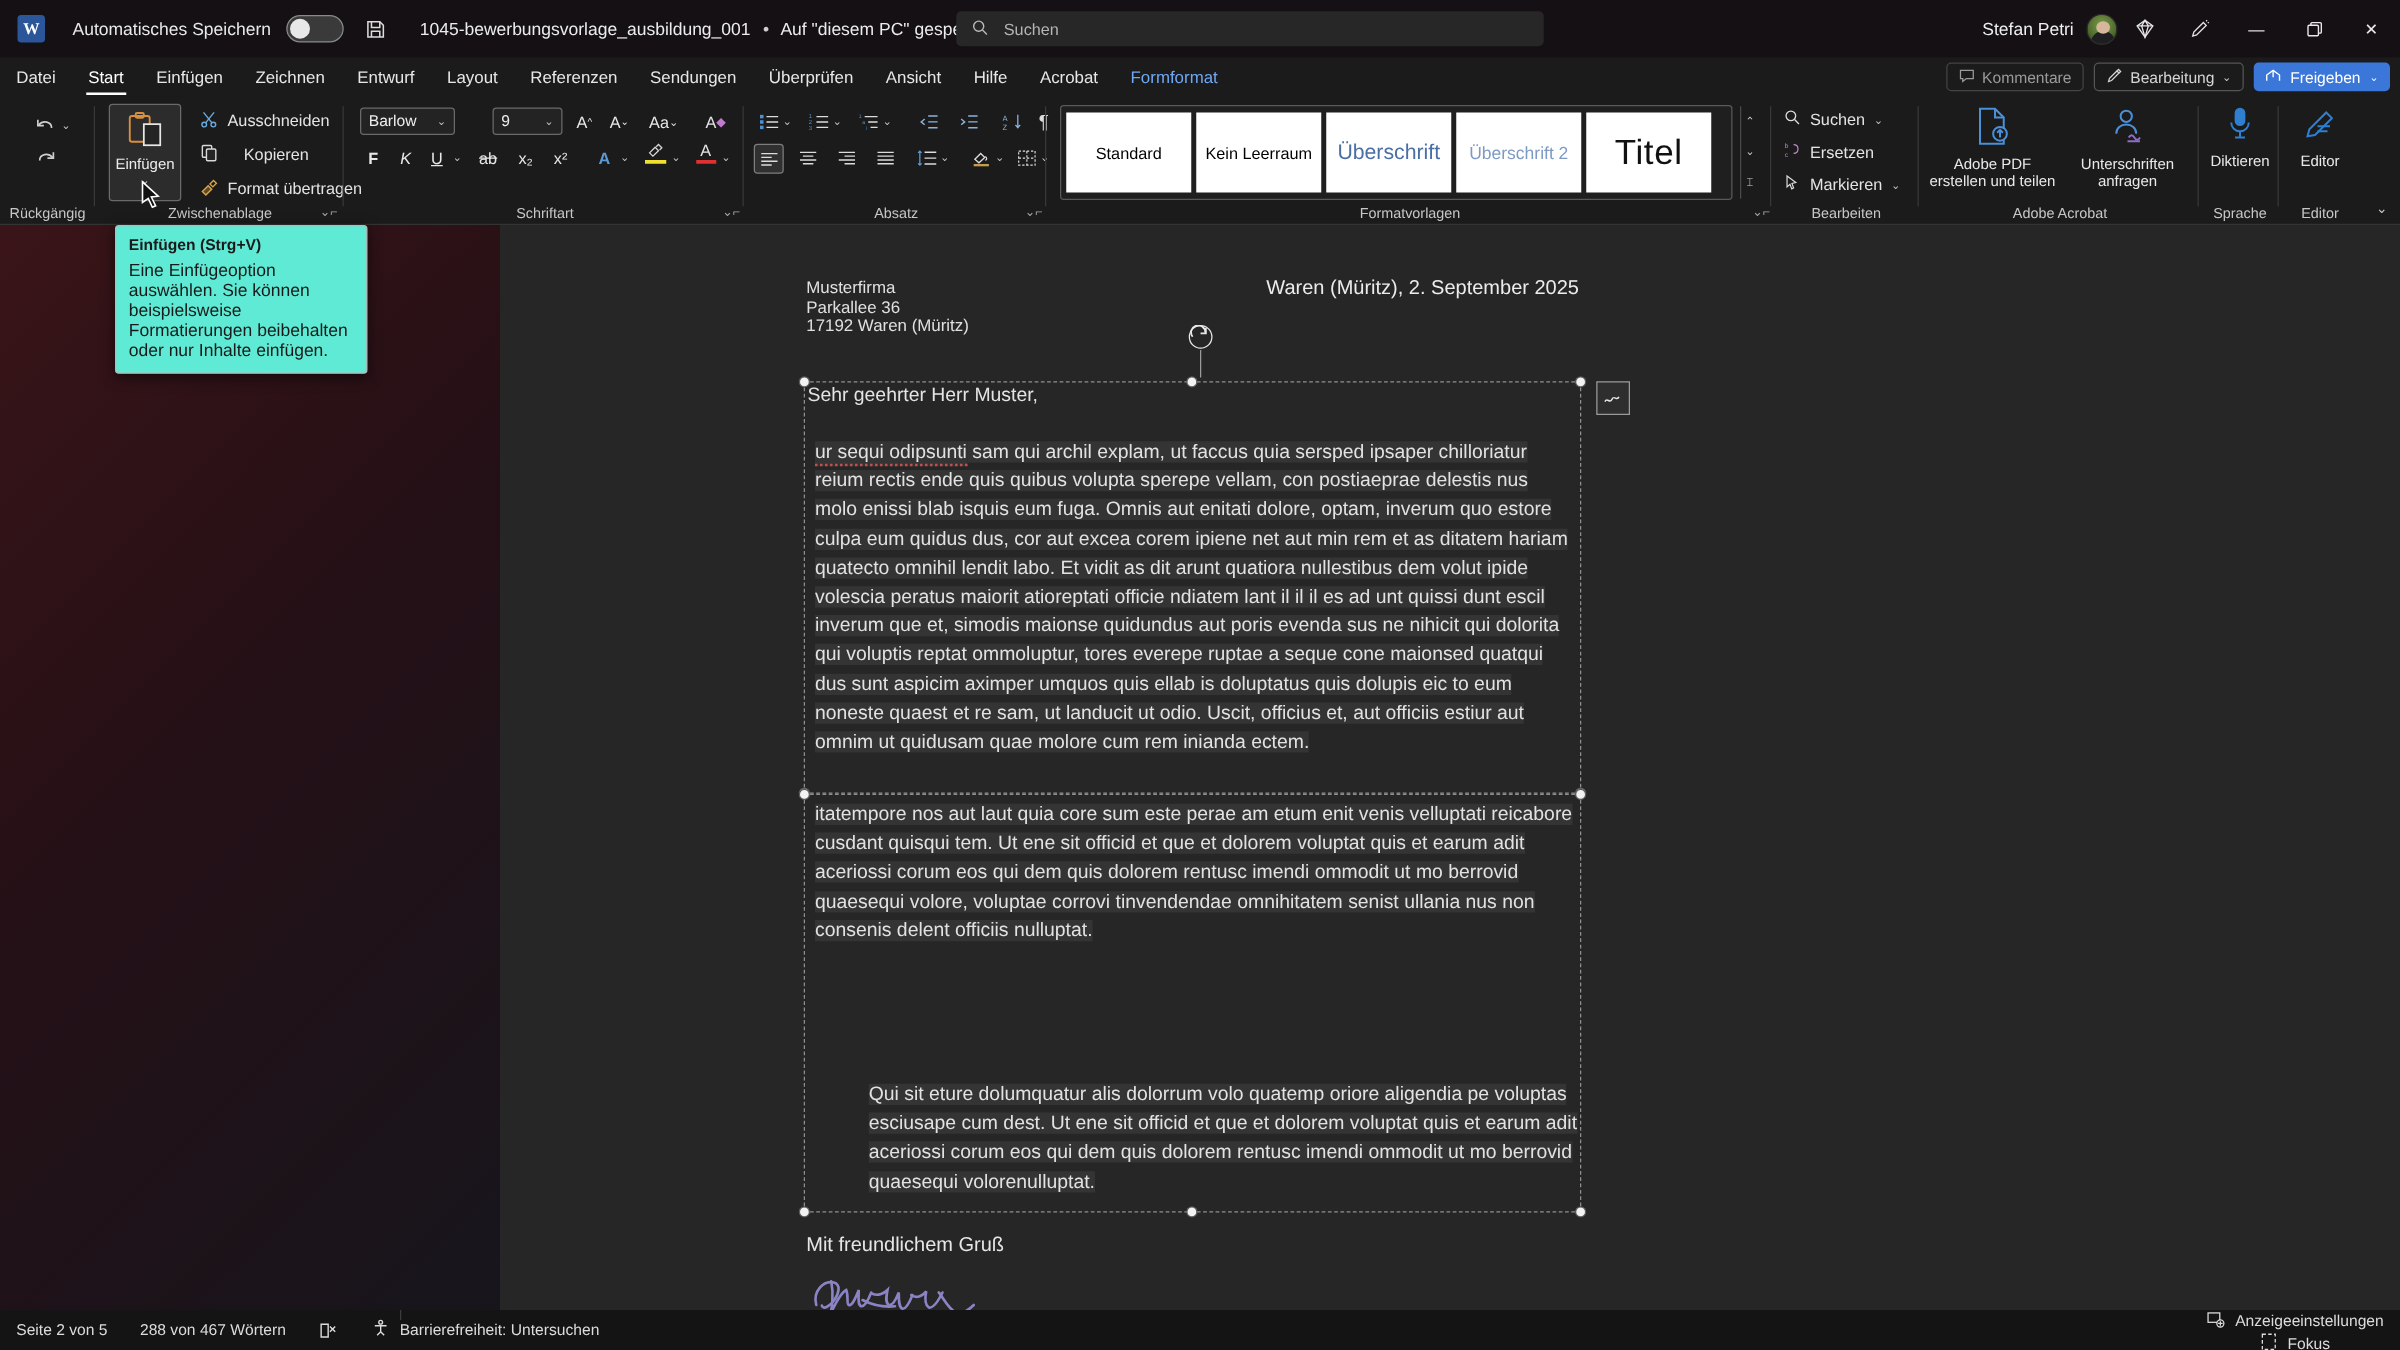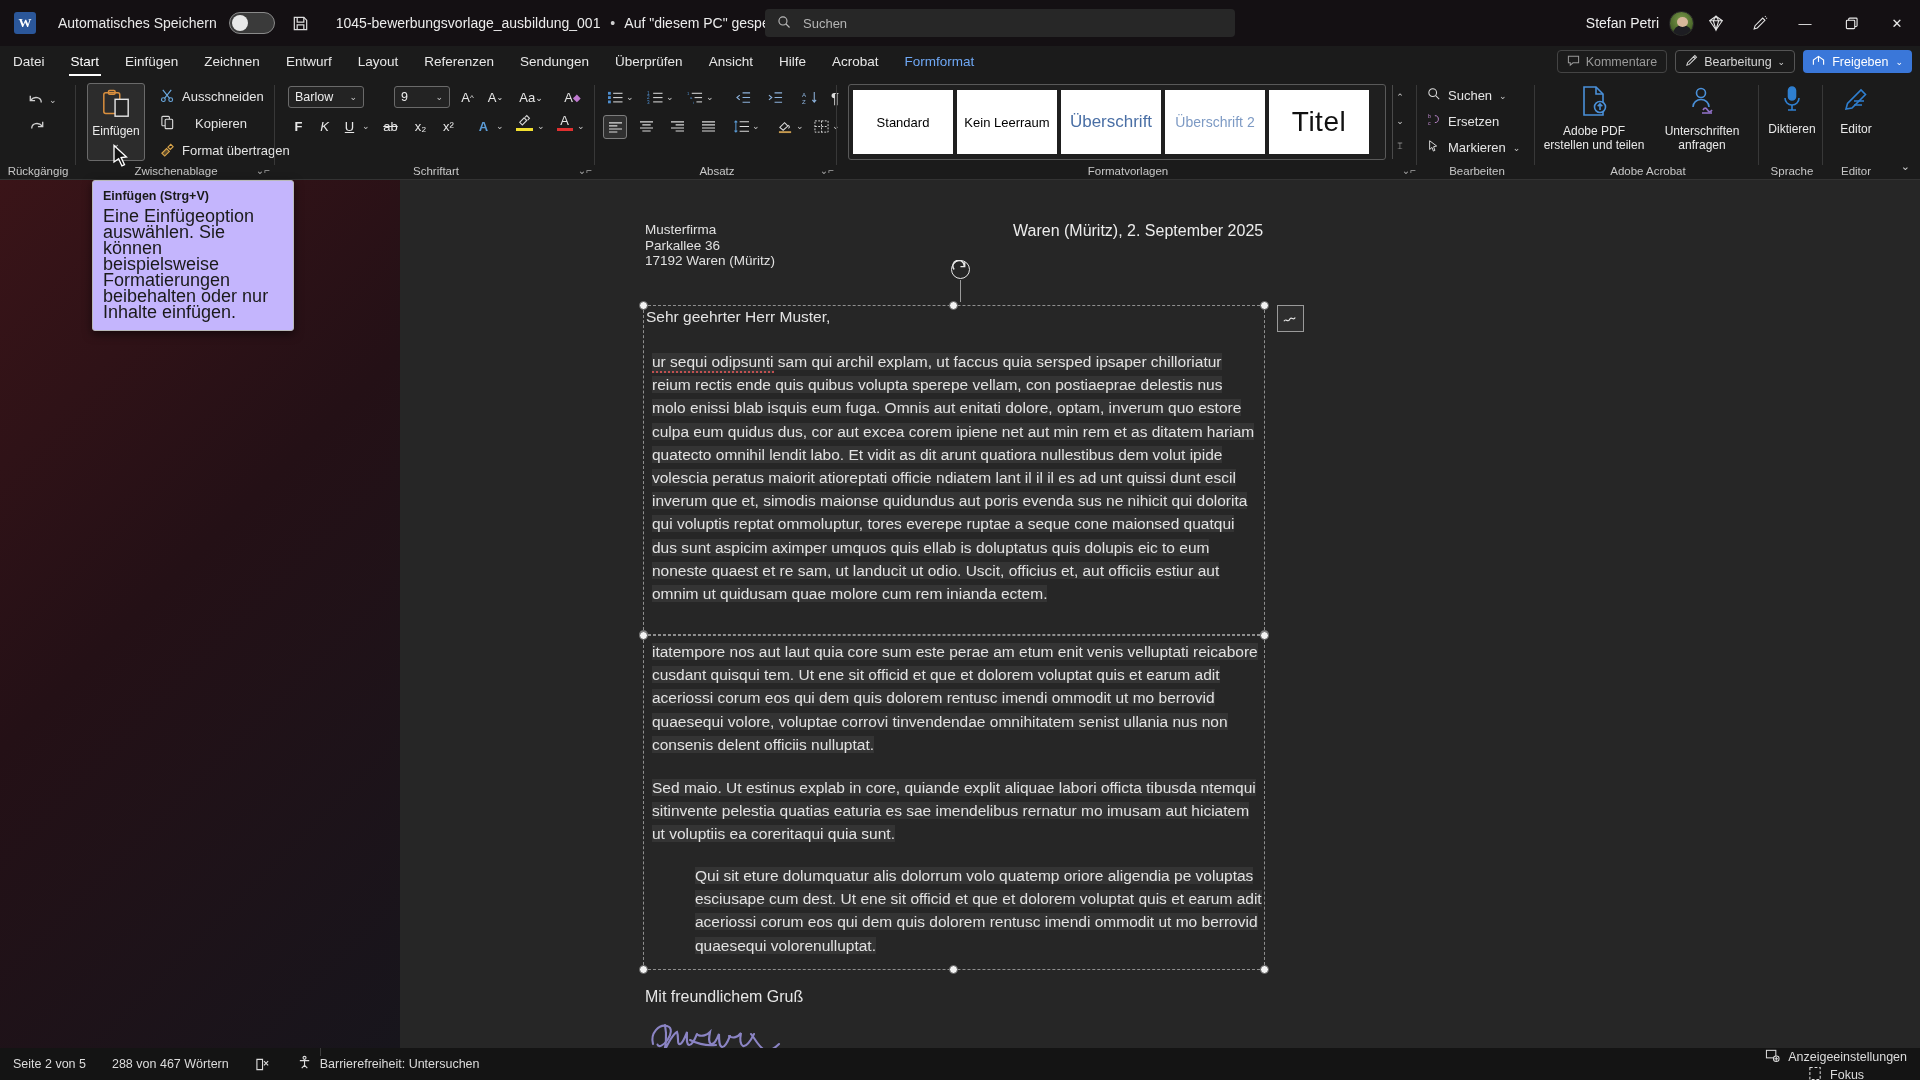--- a/index.html
+++ b/index.html
@@ -169,27 +169,27 @@
   .big-btn .cap{font-size:12px;color:#e9e9e9;line-height:14px;margin-top:4px;}
   
   #g-lang{left:1760px;width:64px;}
   
   #g-editor{left:1824px;width:64px;}
   .ribbon-collapse{position:absolute;right:10px;bottom:6px;color:#cfcfcf;font-size:11px;}
 
   
   #tooltip{
     position:absolute;left:92px;top:180px;width:202px;
-    background:#c4b5fd;color:#1a1a1a;border:1px solid #b9b9b9;
+    background:#5eead4;color:#1a1a1a;border:1px solid #b9b9b9;
     border-radius:3px;padding:8px 10px 10px 10px;
     box-shadow:0 3px 10px rgba(0,0,0,.55);
     z-index:50;
   }
   #tooltip .tt-title{font-size:12.5px;font-weight:bold;margin-bottom:5px;}
-  #tooltip .tt-body{font-size:18px;line-height:16px;}
+  #tooltip .tt-body{font-size:14px;line-height:16px;}
 
   
   #canvas{
     position:absolute;top:180px;left:0;width:1920px;height:868px;
     background:#1b1b1b;
   }
   #canvasdark{
     position:absolute;left:0;top:0;width:400px;height:868px;
     background:linear-gradient(135deg,#3a1418 0%,#241016 45%,#17151c 100%);
   }
@@ -736,23 +736,20 @@
 <div id="frame2">
   <div class="handle" style="left:-5px;top:-5px;"></div>
   <div class="handle" style="right:-5px;top:-5px;"></div>
   <div class="handle" style="left:-5px;bottom:-5px;"></div>
   <div class="handle" style="left:305px;bottom:-5px;"></div>
   <div class="handle" style="right:-5px;bottom:-5px;"></div>
 
   <div class="body-text" style="top:4px;">
     <span class="hl">itatempore nos aut laut quia core sum este perae am etum enit venis velluptati reicabore cusdant quisqui tem. Ut ene sit officid et que et dolorem voluptat quis et earum adit aceriossi corum eos qui dem quis dolorem rentusc imendi ommodit ut mo berrovid quaesequi volore, voluptae corrovi tinvendendae omnihitatem senist ullania nus non consenis delent officiis nulluptat.</span>
   </div>
-  <div class="body-text" style="top:140px;">
-    <span class="hl">Sed maio. Ut estinus explab in core, quiande explit aliquae labori officta tibusda ntemqui sitinvente pelestia quatias eaturia es sae imendelibus rernatur mo imusam aut hiciatem ut voluptiis ea coreritaqui quia sunt.</span>
-  </div>
   <div class="body-text" style="top:228px;margin-left:43px;">
     <span class="hl">Qui sit eture dolumquatur alis dolorrum volo quatemp oriore aligendia pe voluptas esciusape cum dest. Ut ene sit officid et que et dolorem voluptat quis et earum adit aceriossi corum eos qui dem quis dolorem rentusc imendi ommodit ut mo berrovid quaesequi volorenulluptat.</span>
   </div>
 </div>
 
 <div class="anchor">
   <svg width="17" height="15" viewBox="0 0 18 16" fill="none" stroke="#e6e6e6" stroke-width="1.3">
     <path d="M2 11c2-4 4 2 6-2s4 2 6-2"></path>
   </svg>
 </div>

